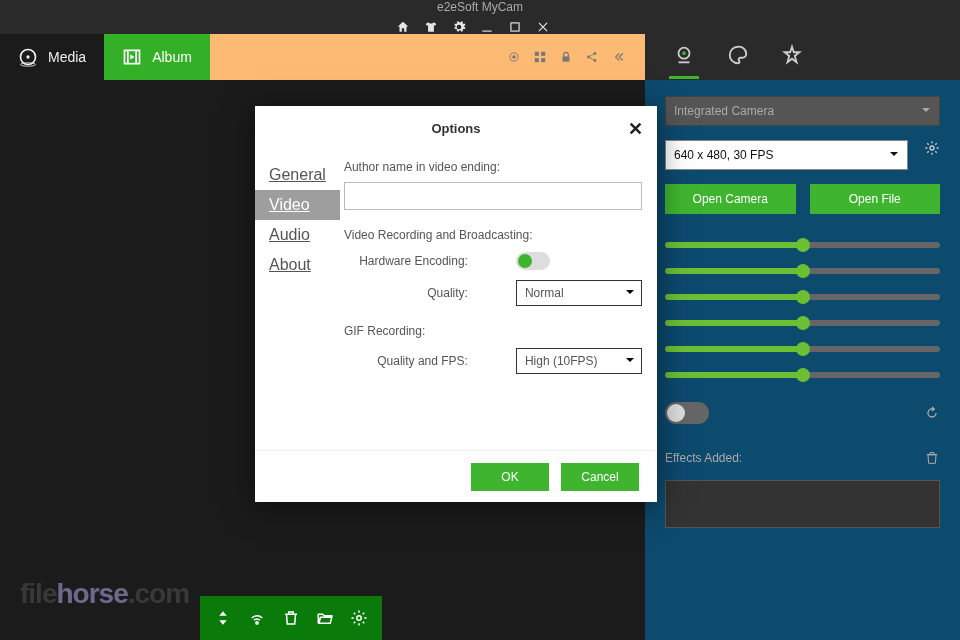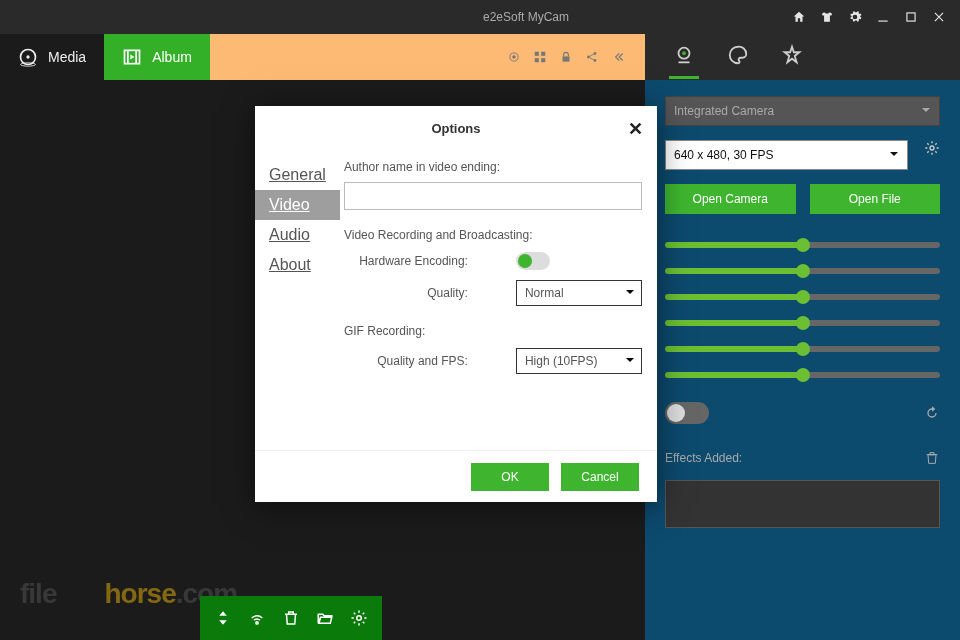--- a/index.html
+++ b/index.html
@@ -1,17 +1,17 @@
 <!DOCTYPE html>
 <html><head>
 <meta charset="utf-8">
 <style>
   * { box-sizing: border-box; margin: 0; padding: 0; font-family: "Segoe UI", Arial, sans-serif; }
   body { width: 960px; height: 640px; background: #2a2a2a; overflow: hidden; position: relative; color: #ccc; }
-  .titlebar { height: 34px; background: #2a2a2a; display: flex; align-items: center; }
+  .titlebar { height: 34px; background: #2a2a2a; display: flex; align-items: center; flex-direction: column; }
   .titlebar-title { flex:1; text-align:center; font-size:12px; color:#aaa; }
   .titlebar-left { width: 260px; }
   .titlebar-right { display:flex; gap:14px; padding-right:14px; align-items:center; }
   .win-icon { width:14px; height:14px; fill:#e5e5e5; cursor:pointer; }
 
   .main { display:flex; height:606px; }
   .left-col { width:645px; background:#1b1b1b; position:relative; display:flex; flex-direction:column; }
   .right-col { width:315px; background:#0c4a6e; display:flex; flex-direction:column; }
 
   .tabs-row { display:flex; align-items:center; height:46px; background:#fdba74; }
@@ -19,21 +19,21 @@
   .mtab.media { background:#1b1b1b; }
   .mtab.album { background:#34af28; color:#fff; }
   .mtab svg { width:20px; height:20px; fill:#eee; }
   .tabs-spacer { flex:1; }
   .mini-toolbar { display:flex; gap:12px; padding-right:20px; align-items:center; color:#777; }
   .mini-icon { width:14px; height:14px; fill:#777; cursor:pointer; }
 
   .preview-area { flex:1; background:#1b1b1b; position:relative; }
 
   .watermark { position:absolute; left:20px; bottom:30px; font-size:28px; font-weight:bold; color:#555; opacity:.5; letter-spacing:-1px; }
-  .watermark .hl { color:#eab308;margin-left:48px; }
+  .watermark .hl { color:#c4b5fd; }
 
   .bottom-tray { position:absolute; left:200px; bottom:0; height:44px; background:#0a7b0a; display:flex; align-items:center; gap:16px; padding:0 14px; }
   .tray-icon { width:18px; height:18px; fill:#fff; cursor:pointer; }
 
   
   .rtabs { display:flex; gap:24px; padding:10px 24px 0; height:46px; border-bottom:1px solid #2a2a2a; background:#2a2a2a; }
   .rtab { width:30px; display:flex; justify-content:center; padding-bottom:4px; cursor:pointer; }
   .rtab svg { width:22px; height:22px; fill:#888; }
   .rtab.active { border-bottom:3px solid #3fb52f; }
   .rtab.active svg { fill:#3fb52f; }

